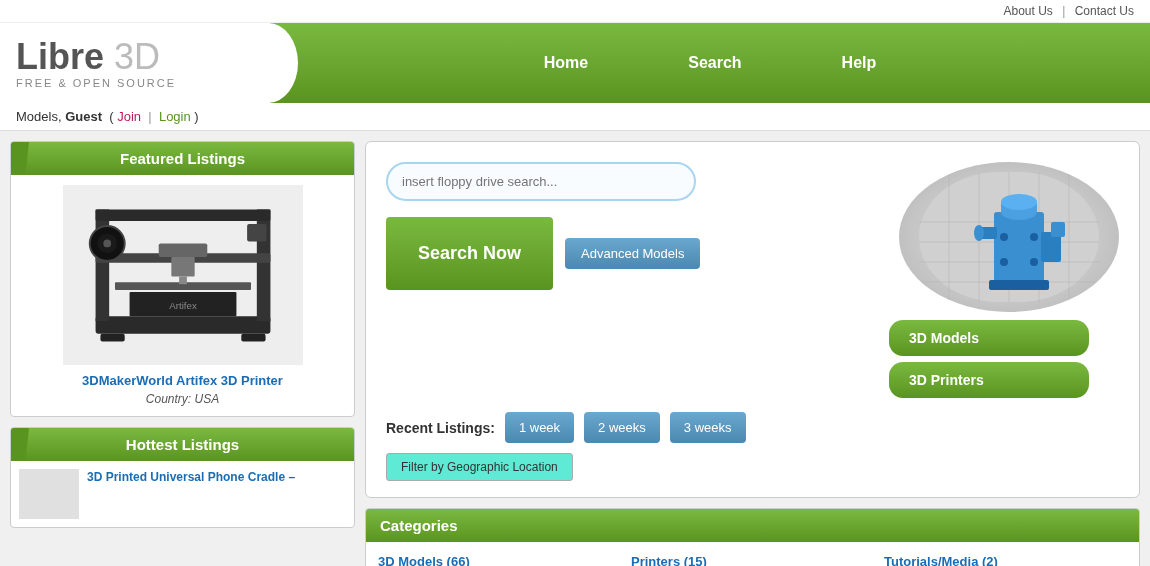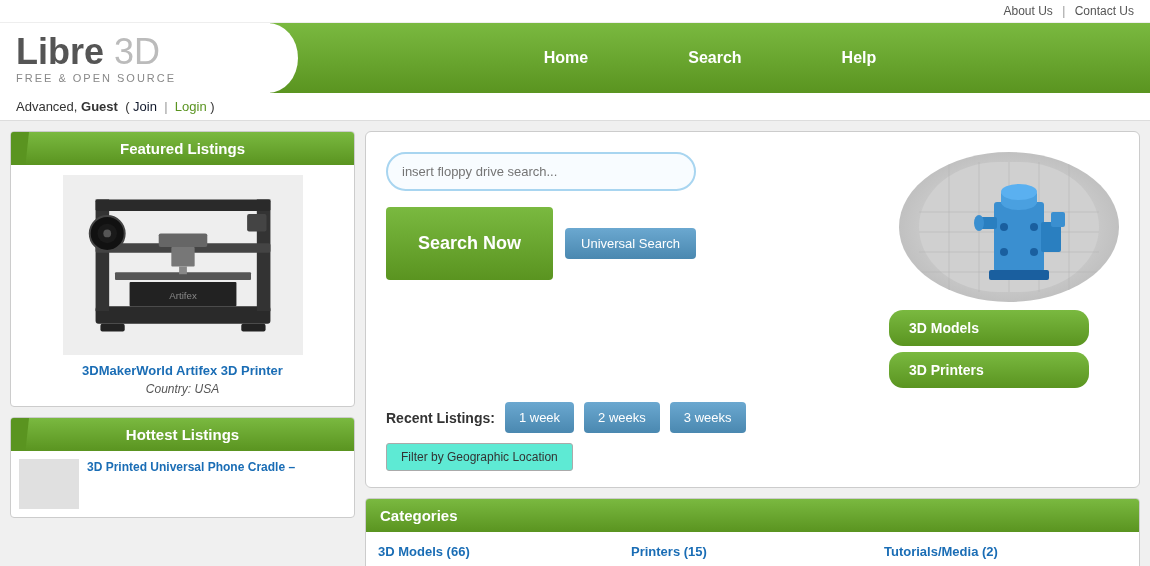--- a/index.html
+++ b/index.html
@@ -71,43 +71,43 @@
 </head>
 <body>
 
 <div class="full-header">
   <div style="text-align:right; padding: 4px 16px; font-size:12px; color:#555; background:#fff; border-bottom:1px solid #eee;">
     <a href="#" style="color:#555;text-decoration:none;margin-left:20px;">About Us</a>
     <span style="margin:0 6px; color:#999;">|</span>
     <a href="#" style="color:#555;text-decoration:none;">Contact Us</a>
   </div>
 
-  <div class="brand-nav-row" style="height:70px; overflow:hidden;">
+  <div class="brand-nav-row" style="height:80px; overflow:hidden;">
     <div class="brand-area" style="width:270px; background:#fff; padding:8px 16px; display:flex; flex-direction:column; justify-content:center; z-index:2; position:relative;">
 
       <div style="position:absolute; right:-28px; top:0; bottom:0; width:60px; background:#fff; border-radius:0 50% 50% 0; z-index:1;"></div>
       <div style="position:relative; z-index:2;">
         <div style="font-size:36px; font-weight:bold; color:#555; line-height:1.1;">
           <span style="color:#555;">Libre</span><span style="color:#bbb; font-weight:300;"> 3D</span>
         </div>
         <div style="font-size:11px; color:#888; letter-spacing:2px;">FREE &amp; OPEN SOURCE</div>
       </div>
     </div>
     <div class="nav-wrap" style="flex:1; background:linear-gradient(to bottom,#7ab940,#5a9420); display:flex; align-items:center; justify-content:center;">
       <a href="#" style="color:#fff;font-size:16px;font-weight:bold;padding:0 50px;text-decoration:none;line-height:62px;display:inline-block;">Home</a>
       <a href="#" style="color:#fff;font-size:16px;font-weight:bold;padding:0 50px;text-decoration:none;line-height:62px;display:inline-block;">Search</a>
       <a href="#" style="color:#fff;font-size:16px;font-weight:bold;padding:0 50px;text-decoration:none;line-height:62px;display:inline-block;">Help</a>
     </div>
   </div>
 </div>
 
 <div style="background:#fff; padding:6px 16px; border-bottom:1px solid #ddd; font-size:13px;">
-  <span>Advanced, </span><strong>Guest</strong>&nbsp;
+  <span>Models, </span><strong>Guest</strong>&nbsp;
   <span>(</span>
-  <a href="#" style="color:#0f172a; text-decoration:none;">Join</a>
+  <a href="#" style="color:#be185d; text-decoration:none;">Join</a>
   &nbsp;<span style="color:#999;">|</span>&nbsp;
   <a href="#" style="color:#5a9420; text-decoration:none;">Login</a>
   <span>)</span>
 </div>
 
 <div class="main-layout">
 
   <div class="left-col">
 
     <div class="featured-box">
@@ -172,21 +172,21 @@
   <div class="right-col">
 
     <div class="search-panel">
       <div class="search-inner">
         <div class="search-left">
           <div class="search-input-wrap">
             <input type="text" class="search-input" placeholder="insert floppy drive search..." style="">
           </div>
           <div class="search-buttons">
             <button class="btn-search-now">Search Now</button>
-            <button class="btn-advanced">Universal Search</button>
+            <button class="btn-advanced">Advanced Models</button>
           </div>
         </div>
         <div class="model-preview">
           <div class="model-oval">
             <svg viewBox="0 0 180 130" xmlns="http://www.w3.org/2000/svg" width="180" height="130">
 
               <rect width="180" height="130" fill="#d0d0d0" rx="80"></rect>
 
               <g stroke="#b0b0b0" stroke-width="0.5">
                 <line x1="0" y1="50" x2="180" y2="50"></line>

